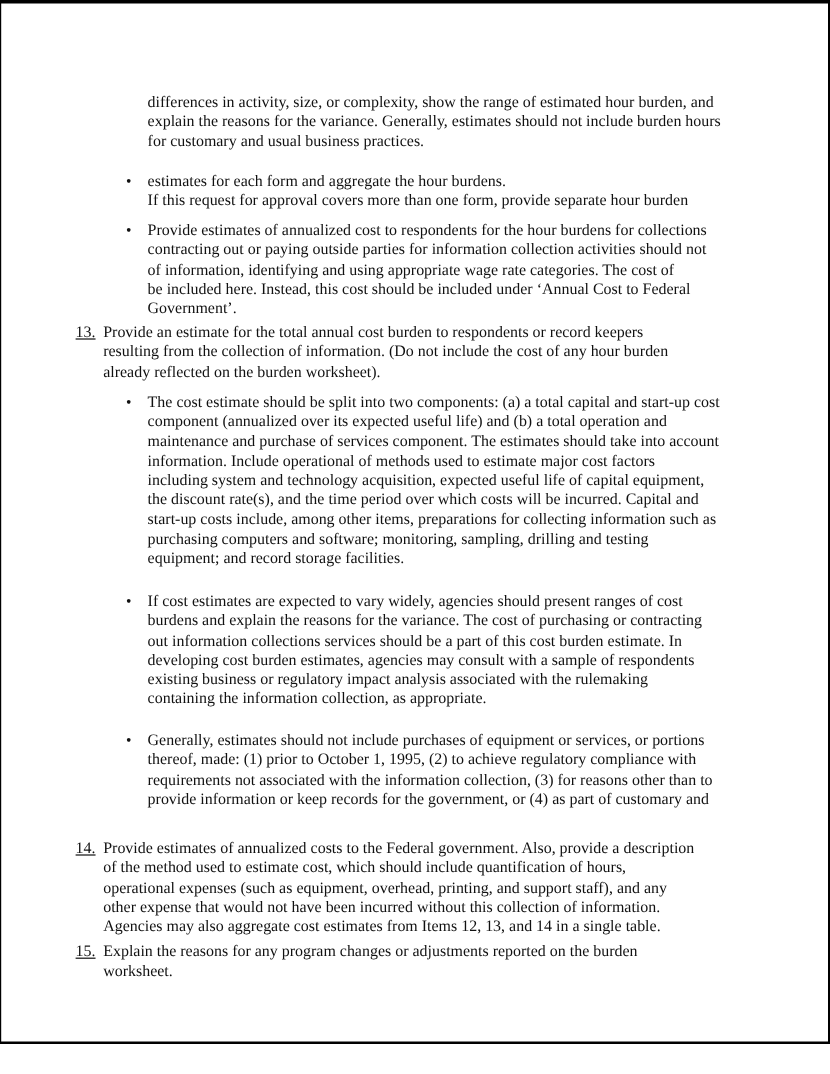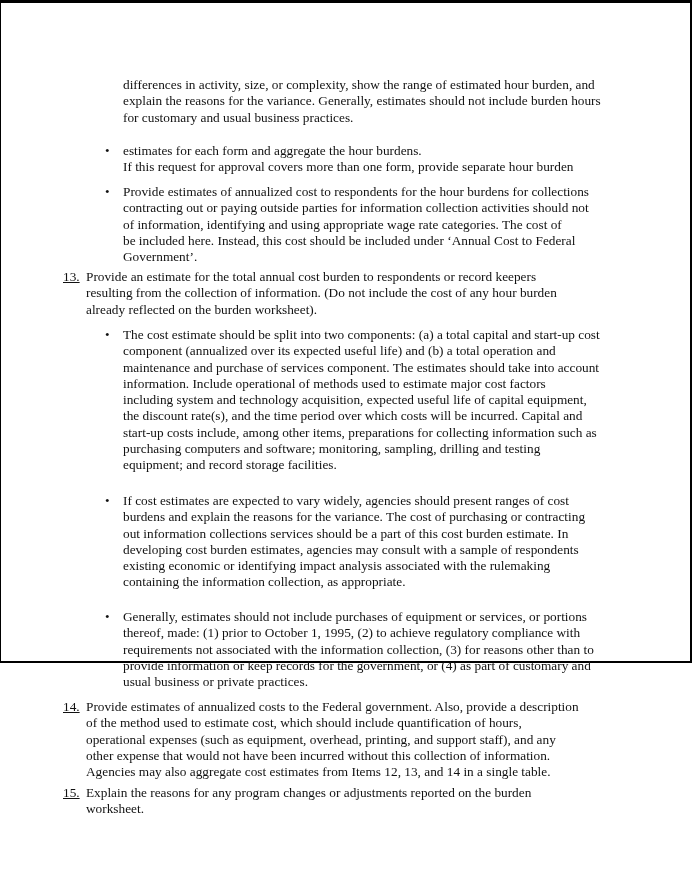--- a/index.html
+++ b/index.html
@@ -11,21 +11,21 @@
       width: 692px;
       height: 895px;
       overflow: hidden;
       position: relative;
     }
     .page {
       position: absolute;
       left: 0;
       top: 0;
       width: 692px;
-      height: 663px;
+      height: 870px;
       box-sizing: border-box;
       border-top: 3px solid #000;
       border-left: 1px solid #000;
       border-right: 2px solid #000;
       border-bottom: 2px solid #000;
       background: #fff;
       padding-left: 12px;
     }
     .content {
       position: absolute;
@@ -138,33 +138,32 @@
       </div>
     </div>
 
     <div class="bullet-item" style="top:490px;">
       <span class="dot">•</span>
       <div class="btext">
         <span class="line">If cost estimates are expected to vary widely, agencies should present ranges of cost</span>
         <span class="line">burdens and explain the reasons for the variance. The cost of purchasing or contracting</span>
         <span class="line">out information collections services should be a part of this cost burden estimate. In</span>
         <span class="line">developing cost burden estimates, agencies may consult with a sample of respondents</span>
-        <span class="line">existing economic or identifying impact analysis associated with the rulemaking</span>
+        <span class="line">existing business or regulatory impact analysis associated with the rulemaking</span>
         <span class="line">containing the information collection, as appropriate.</span>
       </div>
     </div>
 
     <div class="bullet-item" style="top:606px;">
       <span class="dot">•</span>
       <div class="btext">
         <span class="line">Generally, estimates should not include purchases of equipment or services, or portions</span>
         <span class="line">thereof, made: (1) prior to October 1, 1995, (2) to achieve regulatory compliance with</span>
         <span class="line">requirements not associated with the information collection, (3) for reasons other than to</span>
         <span class="line">provide information or keep records for the government, or (4) as part of customary and</span>
-        <span class="line">usual business or private practices.</span>
       </div>
     </div>
 
     <div class="num-item" style="top:696px;">
       <span class="num">14.</span>
       <div class="ntext">
         <span class="line">Provide estimates of annualized costs to the Federal government. Also, provide a description</span>
         <span class="line">of the method used to estimate cost, which should include quantification of hours,</span>
         <span class="line">operational expenses (such as equipment, overhead, printing, and support staff), and any</span>
         <span class="line">other expense that would not have been incurred without this collection of information.</span>

